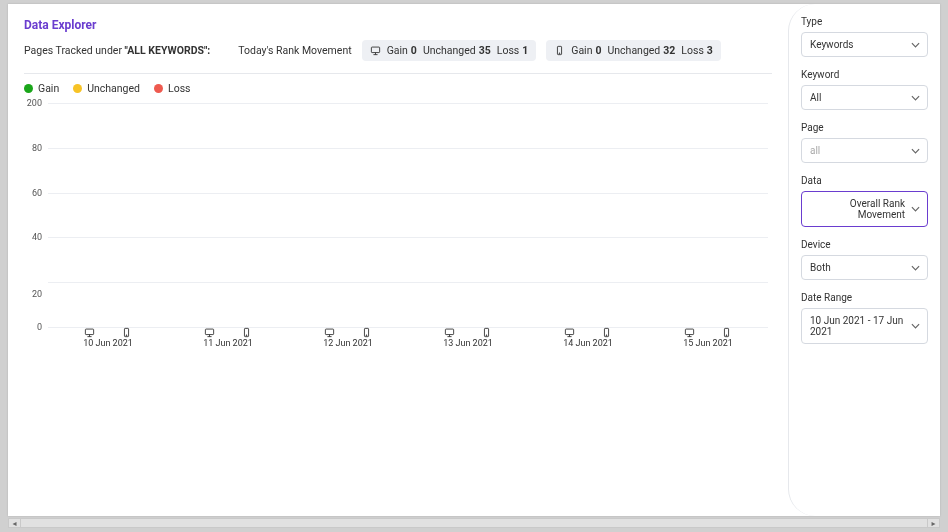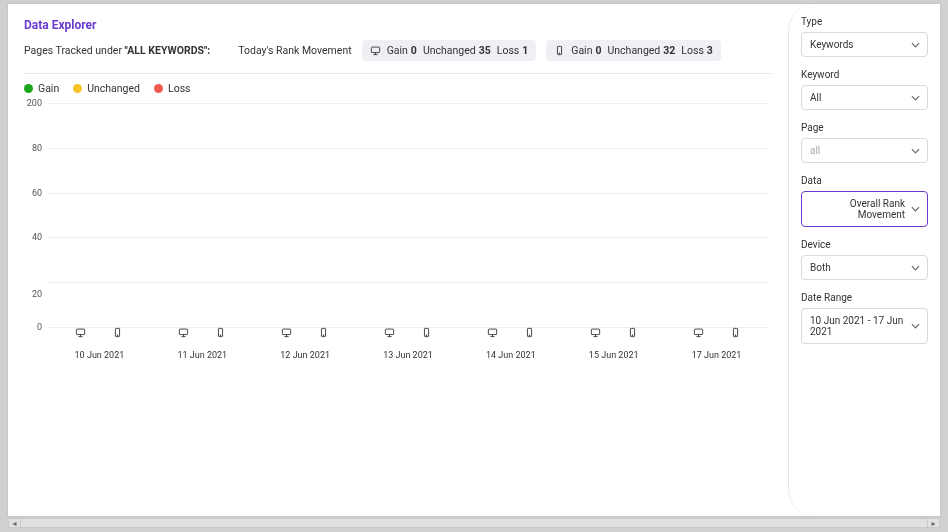--- a/index.html
+++ b/index.html
@@ -21,21 +21,21 @@
 .chart-area { position: absolute; left: 24px; right: 4px; top: 0; bottom: 36px; }
 .grid-line { position: absolute; left: 0; right: 0; height: 1px; background: #eceef2; }
 .y-tick { position: absolute; right: 100%; margin-right: 6px; font-size: 9px; color: #555; transform: translateY(-50%); }
 .bars { position: absolute; left: 0; right: 0; top: 0; bottom: 0; display: flex; align-items: flex-end; }
 .group { flex: 1; display: flex; justify-content: center; gap: 4px; align-items: flex-end; }
 .bar { width: 30px; display: flex; flex-direction: column-reverse; }
 .seg { width: 100%; }
 .seg.unchanged { background: #f7c326; }
 .seg.loss { background: #ee5a4f; }
 .x-axis { position: absolute; left: 24px; right: 4px; bottom: 0; height: 36px; display: flex; }
-.x-group { flex: 1; display: flex; flex-direction: column; align-items: center; gap: 12px; }
+.x-group { flex: 1; display: flex; flex-direction: column; align-items: center; gap: 0; }
 .x-icons { display: flex; gap: 26px; font-size: 10px; color: #333; }
 .x-label { font-size: 9px; color: #333; }
 .sidebar { width: 152px; border-left: 1px solid #e6e8ec; padding: 12px 12px 12px 12px; background: #fff; border-radius: 27px; }
 .field { margin-bottom: 12px; }
 .field-label { font-size: 10px; color: #333; margin-bottom: 5px; }
 .select { width: 100%; border: 1px solid #d5d9e0; border-radius: 4px; padding: 6px 22px 6px 8px; font-size: 10px; color: #333; position: relative; cursor: pointer; background: #fff; }
 .select.muted { color: #aaa; }
 .select.active { border: 1.5px solid #6a3dcf; text-align: right; }
 .chev { position: absolute; right: 7px; top: 50%; transform: translateY(-50%); }
 .chev svg { width: 9px; height: 9px; display: block; }
@@ -306,37 +306,20 @@
               </span>
               <span class="device-icon">
                 <svg viewBox="0 0 16 16" fill="none" stroke="#333" stroke-width="1.3">
                   <rect x="5" y="2" width="6" height="12" rx="1"></rect>
                   <circle cx="8" cy="12" r="0.6" fill="#333"></circle>
                 </svg>
               </span>
             </div>
             <div class="x-label">15 Jun 2021</div>
           </div>
-          <div class="x-group">
-            <div class="x-icons">
-              <span class="device-icon">
-                <svg viewBox="0 0 16 16" fill="none" stroke="#333" stroke-width="1.3">
-                  <rect x="2" y="3" width="12" height="8" rx="1"></rect>
-                  <path d="M5 14h6M8 11v3"></path>
-                </svg>
-              </span>
-              <span class="device-icon">
-                <svg viewBox="0 0 16 16" fill="none" stroke="#333" stroke-width="1.3">
-                  <rect x="5" y="2" width="6" height="12" rx="1"></rect>
-                  <circle cx="8" cy="12" r="0.6" fill="#333"></circle>
-                </svg>
-              </span>
-            </div>
-            <div class="x-label">17 Jun 2021</div>
-          </div>
         </div>
     </div>
   </div>
 
   <div class="sidebar">
     <div class="field">
       <div class="field-label">Type</div>
       <div class="select"><span>Keywords</span><span class="chev">
             <svg viewBox="0 0 10 10">
               <path d="M1 3l4 4 4-4" fill="none" stroke="#666" stroke-width="1.3"></path>

